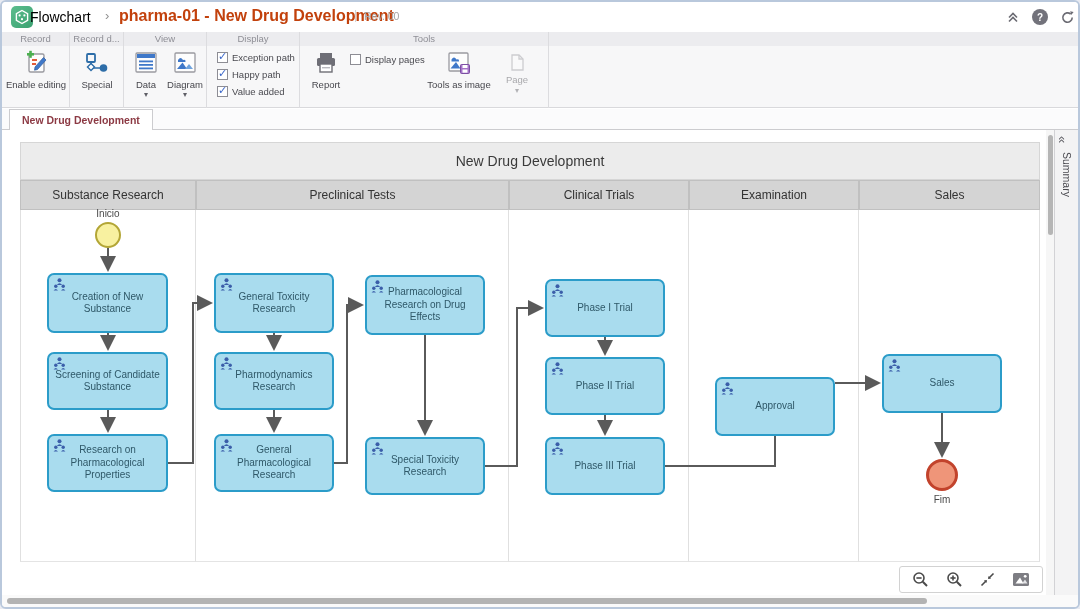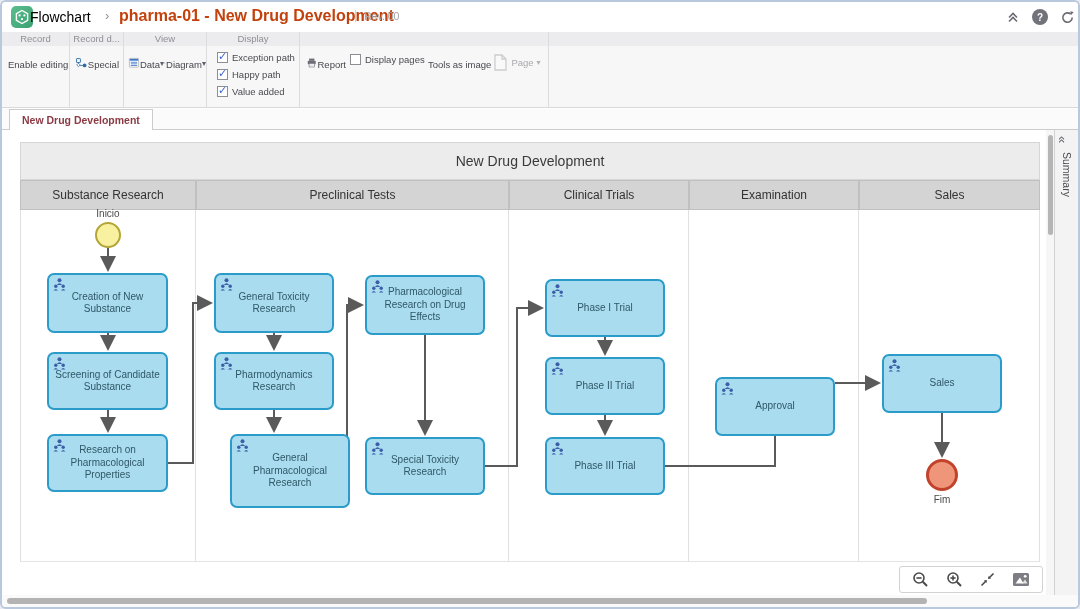--- a/index.html
+++ b/index.html
@@ -16,21 +16,21 @@
   .rev-sep { position:absolute; left:352px; top:6px; color:#d0d0d0; font-size:12px; }
   .rev { position:absolute; left:362px; top:8px; font-size:10.5px; color:#a3a3a3; }
   .hdr-ic { position:absolute; top:6px; width:18px; height:18px; cursor:pointer; display:flex; align-items:center; justify-content:center; }
   .help-bubble { width:16px; height:16px; border-radius:50%; background:#72727b; color:#fff; font-size:10px; font-weight:bold; display:flex; align-items:center; justify-content:center; }
 
   
   .ribbon { position:absolute; left:0; top:30px; width:100%; height:76px; background:#f7f7f8; border-bottom:1px solid #d9d9dc;padding-left:48px; }
   .ribbon-strip { position:absolute; left:0; top:0; width:100%; height:14px; background:#ececef; }
   .rgroup { position:absolute; top:0; height:76px; border-right:1px solid #dcdcdf; }
   .rgroup-title { position:absolute; top:1px; left:0; width:100%; text-align:center; font-size:9.5px; color:#8f8f96; }
-  .rbtn { position:absolute; display:flex; flex-direction:row; align-items:center; cursor:pointer; color:#47474d; }
+  .rbtn { position:absolute; display:flex; flex-direction:column; align-items:center; cursor:pointer; color:#47474d; }
   .rbtn .lbl { font-size:9.5px; margin-top:3px; white-space:nowrap; }
   .caret { font-size:8px; color:#5f5f66; line-height:6px; margin-top:2px; }
   .rbtn.disabled { opacity:.45; cursor:default; }
   .chk-row { position:absolute; display:flex; align-items:center; gap:4px; cursor:pointer; }
   .chk { width:11px; height:11px; border:1px solid #8d8d94; background:#fff; position:relative; flex:0 0 auto; }
   .chk-row.checked .chk::after { content:"✓"; position:absolute; left:0px; top:-3px; font-size:11px; color:#3a66c9; font-weight:bold; }
   .chk-lbl { font-size:9.5px; color:#4a4a50; white-space:nowrap; }
 
   
   .tabbar { position:absolute; left:0; top:107px; width:100%; height:21px; background:#fbfbfc; border-bottom:1px solid #cccccf; }
@@ -177,20 +177,21 @@
         <span class="chk"></span>
         <span class="chk-lbl">Happy path</span>
       </div>
       <div class="chk-row checked" style="left:10px; top:54px;">
         <span class="chk"></span>
         <span class="chk-lbl">Value added</span>
       </div>
     </div>
 
     <div class="rgroup" style="left:298px;width:249px;">
+      <div class="rgroup-title">Tools</div>
       <div class="rbtn" style="left:6px; top:18px; width:40px;">
         <svg width="26" height="26" viewBox="0 0 26 26">
           <rect x="7" y="3" width="12" height="5" fill="#6e6e76"></rect>
           <rect x="4" y="8" width="18" height="8" rx="1.5" fill="#6e6e76"></rect>
           <rect x="7" y="14" width="12" height="8" fill="#fff" stroke="#6e6e76" stroke-width="1.4"></rect>
           <rect x="9" y="17" width="8" height="1.4" fill="#b9b9bf"></rect>
         </svg>
         <span class="lbl">Report</span>
       </div>
       <div class="chk-row" style="left:50px; top:22px;">
@@ -311,21 +312,21 @@
             <svg class="nicon" width="13" height="13" viewBox="0 0 13 13">
       <circle cx="6.5" cy="2.3" r="2" fill="#3b5ea9"></circle>
               <path d="M3.8 7 q2.7,-3.6 5.4,0 z" fill="#3b5ea9"></path>
       <circle cx="2.8" cy="8.3" r="1.7" fill="#3b5ea9"></circle>
               <path d="M0.6 12.4 q2.2,-3 4.4,0 z" fill="#3b5ea9"></path>
       <circle cx="10.2" cy="8.3" r="1.7" fill="#3b5ea9"></circle>
               <path d="M8 12.4 q2.2,-3 4.4,0 z" fill="#3b5ea9"></path>
             </svg>
             <span class="nlabel">Pharmodynamics Research</span>
           </div>
-          <div class="node" style="left: 226px; top: 304px; width: 120px; height: 74px;">
+          <div class="node" style="left: 210px; top: 304px; width: 120px; height: 58px;">
             <svg class="nicon" width="13" height="13" viewBox="0 0 13 13">
       <circle cx="6.5" cy="2.3" r="2" fill="#3b5ea9"></circle>
               <path d="M3.8 7 q2.7,-3.6 5.4,0 z" fill="#3b5ea9"></path>
       <circle cx="2.8" cy="8.3" r="1.7" fill="#3b5ea9"></circle>
               <path d="M0.6 12.4 q2.2,-3 4.4,0 z" fill="#3b5ea9"></path>
       <circle cx="10.2" cy="8.3" r="1.7" fill="#3b5ea9"></circle>
               <path d="M8 12.4 q2.2,-3 4.4,0 z" fill="#3b5ea9"></path>
             </svg>
             <span class="nlabel">General Pharmacological Research</span>
           </div>

